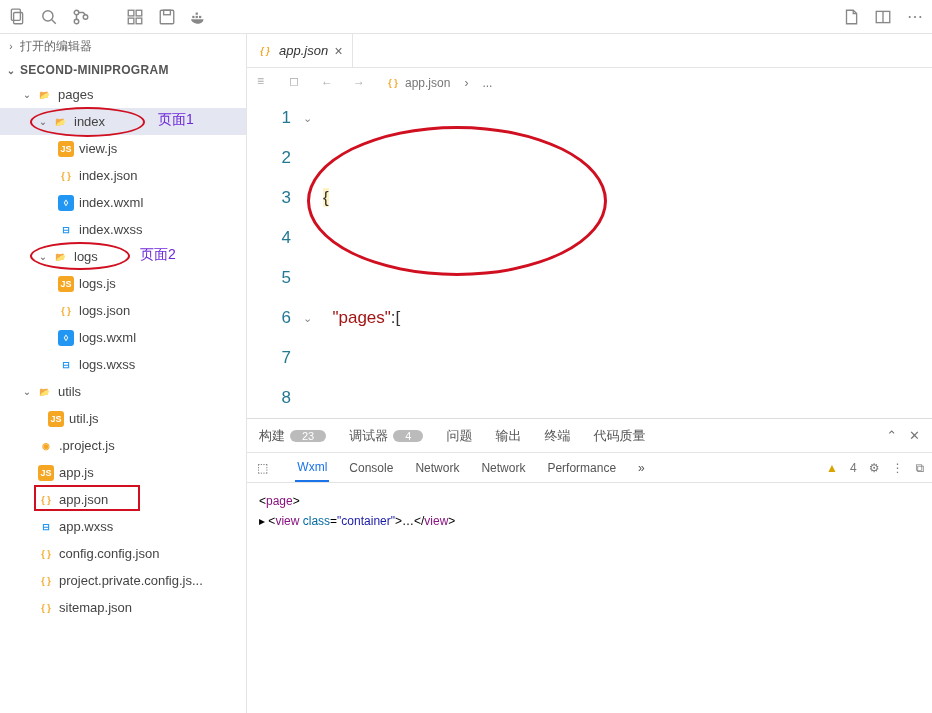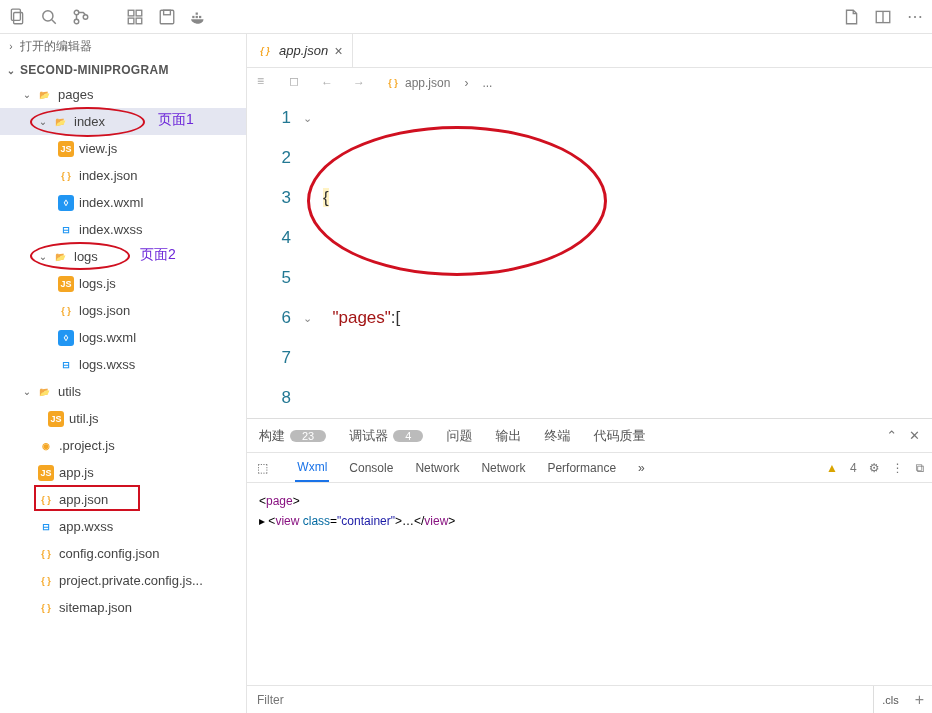--- a/index.html
+++ b/index.html
@@ -330,20 +330,15 @@
             <span>4</span>
           <span>⚙</span>
           <span>⋮</span>
           <span>⧉</span>
         </span>
       </div>
       <div class="dom-view">
         <div class="dom-line">&lt;<span class="dt-tag">page</span>&gt;</div>
         <div class="dom-line">▸ &lt;<span class="dt-tag">view</span> <span class="dt-attr">class</span>=<span class="dt-val">"container"</span>&gt;<span>…</span>&lt;/<span class="dt-tag">view</span>&gt;</div>
       </div>
-      <div class="filter-row">
-        <input class="filter-input" placeholder="Filter" style="">
-        <span class="cls-btn">.cls</span>
-        <span class="plus-btn">+</span>
-      </div>
     </div>
   </div>
 </div>
 
 </body></html>

